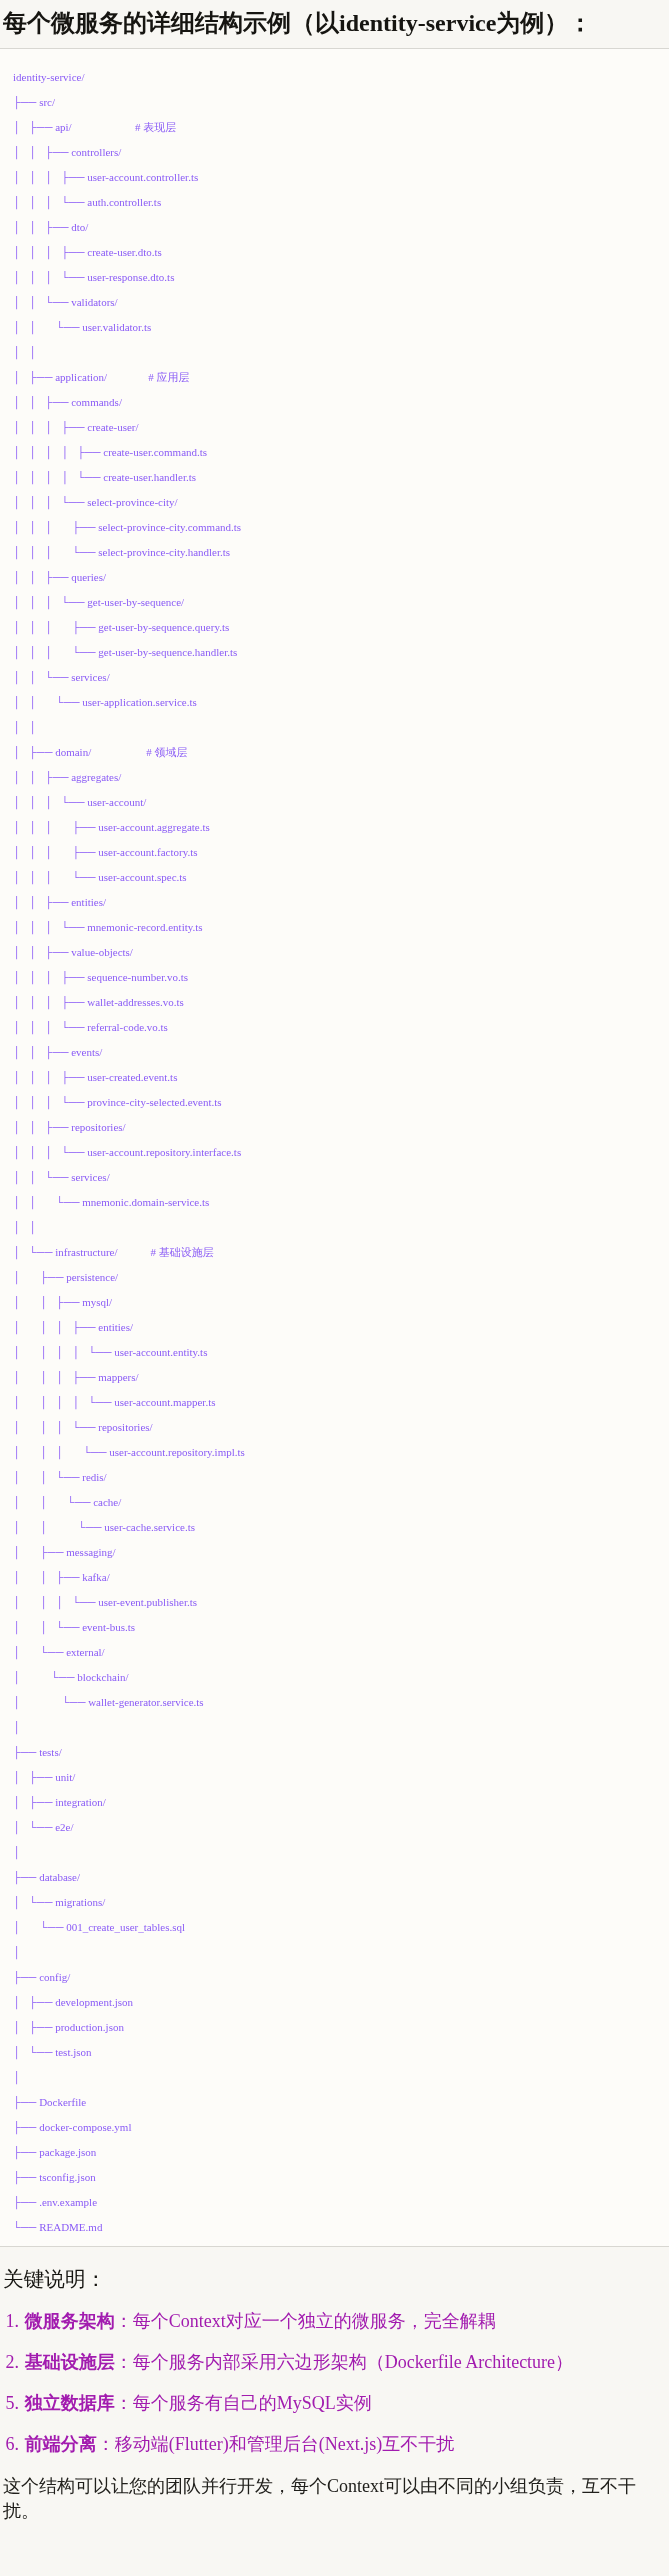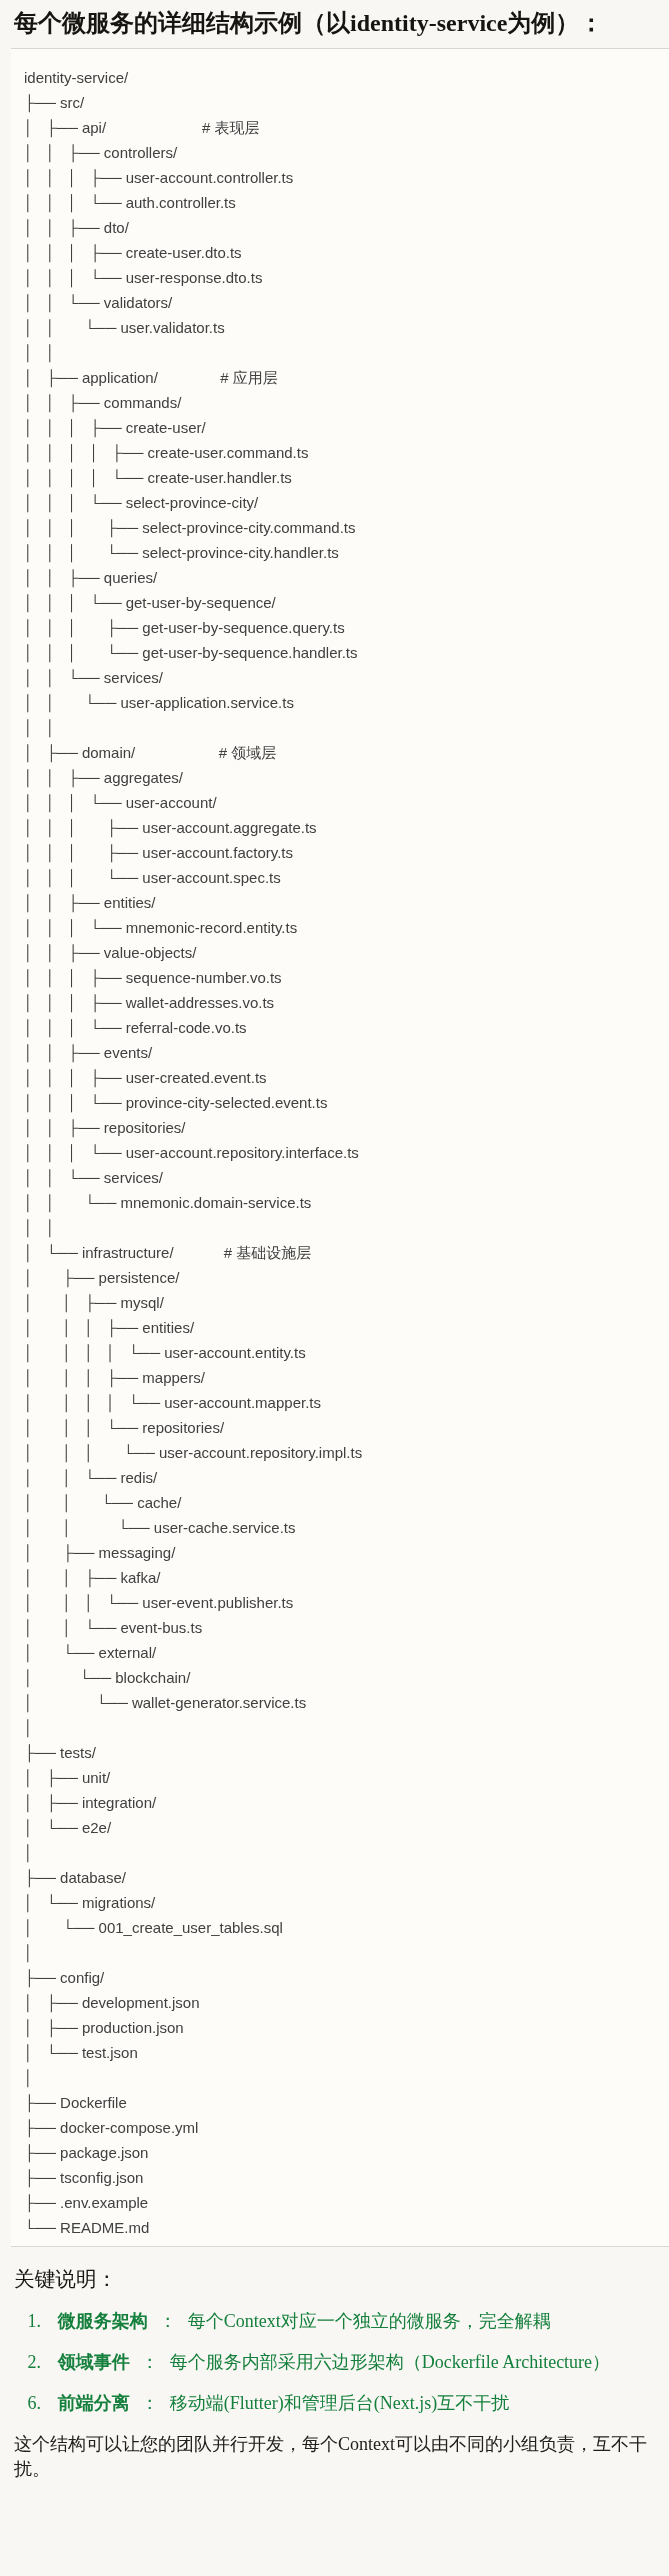--- a/index.html
+++ b/index.html
@@ -1,15 +1,15 @@
 <!DOCTYPE html>
 <html style="font-size:10px"><head>
 <meta charset="utf-8">
 <style>
-  * { box-sizing: border-box; margin-left: 11px; }
+  * { box-sizing: border-box; }
   html, body {
     margin: 0; padding: 0;
   }
   body {
     width: 669px; height: 2576px;
     background: #f8f7f3;
     color: #21201c;
     font-family: "Liberation Serif", serif;
     overflow: hidden;
   }
@@ -27,45 +27,45 @@
   .code-block {
     height: 2199px;
     background: #fdfcf9;
     border-top: 1.3px solid #d8d7d2;
     border-bottom: 1.3px solid #d8d7d2;
     overflow: hidden;
   }
   .code-block pre {
     margin: 0;
     padding: 16.3px 5px 0 13px;
-    font-family: Liberation Sans, sans-serif;
-    font-size: 15px;
+    font-family: Liberation Serif, serif;
+    font-size: 11px;
     line-height: 25px;
-    color: #404040;
+    color: #8b5cf6;
     white-space: pre;
   }
   .notes {
     padding: 19px 10px 0 3.1px;
   }
   .notes h2 {
     margin: 0 0 15px 0;
     font-size: 20.6px;
     line-height: 27.5px;
     font-weight: normal;
     color: #161511;
   }
   .notes-list {
     margin: 0; padding: 0 0 0 2.5px;
     list-style: none;
   }
   .note-item {
     font-size: 18px;
     line-height: 25px;
     margin: 0 0 16.3px 0;
-    color: #15803d;
+    color: #a21caf;
   }
   .note-item .num { margin-right: 5.6px; }
   .note-item strong { font-weight: bold; }
   .closing {
     margin: 16.3px 0 0 0;
     padding-left: 0;
     font-size: 18px;
     line-height: 25px;
     color: #21201c;
   }
@@ -164,18 +164,19 @@
 ├── package.json
 ├── tsconfig.json
 ├── .env.example
 └── README.md</pre>
 </section>
 
 <section class="notes">
   <h2>关键说明：</h2>
   <ol class="notes-list">
     <li class="note-item"><span class="num">1.</span><strong>微服务架构</strong><span class="sep">：</span><span class="txt">每个Context对应一个独立的微服务，完全解耦</span></li>
-    <li class="note-item"><span class="num">2.</span><strong>领域事件</strong><span class="sep">：</span><span class="txt">每个服务内部采用六边形架构（Dockerfile Architecture）</span></li>
+    <li class="note-item"><span class="num">2.</span><strong>基础设施层</strong><span class="sep">：</span><span class="txt">每个服务内部采用六边形架构（Dockerfile Architecture）</span></li>
+    <li class="note-item"><span class="num">5.</span><strong>独立数据库</strong><span class="sep">：</span><span class="txt">每个服务有自己的MySQL实例</span></li>
     <li class="note-item"><span class="num">6.</span><strong>前端分离</strong><span class="sep">：</span><span class="txt">移动端(Flutter)和管理后台(Next.js)互不干扰</span></li>
   </ol>
   <p class="closing">这个结构可以让您的团队并行开发，每个Context可以由不同的小组负责，互不干扰。</p>
 </section>
 
 
 </body></html>

